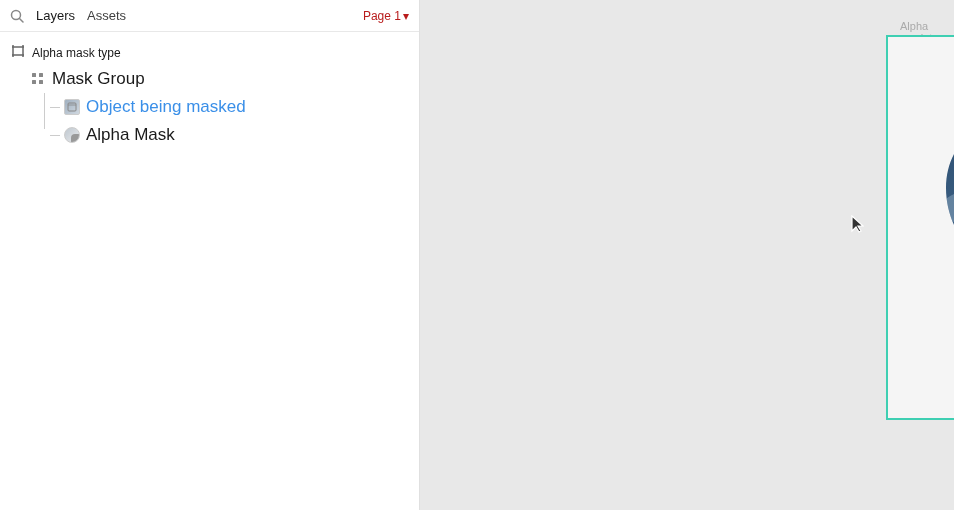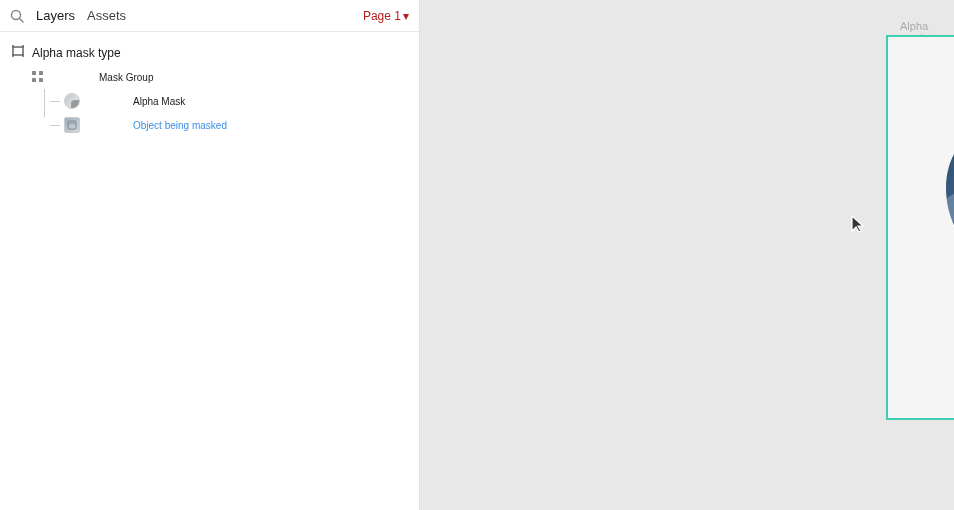--- a/index.html
+++ b/index.html
@@ -158,23 +158,22 @@
       position: absolute;
       bottom: 0;
       right: 0;
       width: 8px;
       height: 8px;
       background: #999;
       border-radius: 50% 0 0 0;
     }
 
     .child-label {
-      font-size: 10px;
+      font-size: 17px;
       color: #1a1a1a;
-      margin-left: 47px;
     }
 
     
     .canvas-area {
       flex: 1;
       background: #e8e8e8;
       display: flex;
       align-items: center;
       justify-content: center;
       position: relative;
@@ -251,37 +250,37 @@
         <span class="child-label">Mask Group</span>
       </div>
 
       <div style="position: relative; margin-left: 14px;">
         <div style="position: absolute; left: 6px; top: 0; bottom: 20px; width: 1px; background: #ccc;"></div>
 
         <div class="layer-item-child" style="margin-left: 0;">
           <div style="width: 14px; min-width: 14px; position: relative; display: flex; align-items: center;">
             <div style="position: absolute; left: 6px; top: 50%; width: 10px; height: 1px; background: #ccc;"></div>
           </div>
-          <div class="child-icon-mask"></div>
-          <span class="child-label">Alpha Mask</span>
-        </div>
-
-        <div class="layer-item-child" style="margin-left: 0;">
-          <div style="width: 14px; min-width: 14px; position: relative; display: flex; align-items: center;">
-            <div style="position: absolute; left: 6px; top: 50%; width: 10px; height: 1px; background: #ccc;"></div>
-          </div>
           <div class="child-icon-img">
             <svg width="10" height="10" viewBox="0 0 10 10">
               <rect x="1" y="1" width="8" height="8" rx="1" fill="none" stroke="#888" stroke-width="1"></rect>
               <line x1="1" y1="3" x2="9" y2="3" stroke="#888" stroke-width="0.8"></line>
             </svg>
           </div>
           <span class="child-label" style="color: #3a8fe8;">Object being masked</span>
         </div>
 
+        <div class="layer-item-child" style="margin-left: 0;">
+          <div style="width: 14px; min-width: 14px; position: relative; display: flex; align-items: center;">
+            <div style="position: absolute; left: 6px; top: 50%; width: 10px; height: 1px; background: #ccc;"></div>
+          </div>
+          <div class="child-icon-mask"></div>
+          <span class="child-label">Alpha Mask</span>
+        </div>
+
       </div>
     </div>
 
   </div>
 </div>
 
 <div class="canvas-area">
 
   <div style="position: absolute; left: 430px; top: 215px; pointer-events: none; z-index: 10;">
     <svg width="14" height="18" viewBox="0 0 14 18">

